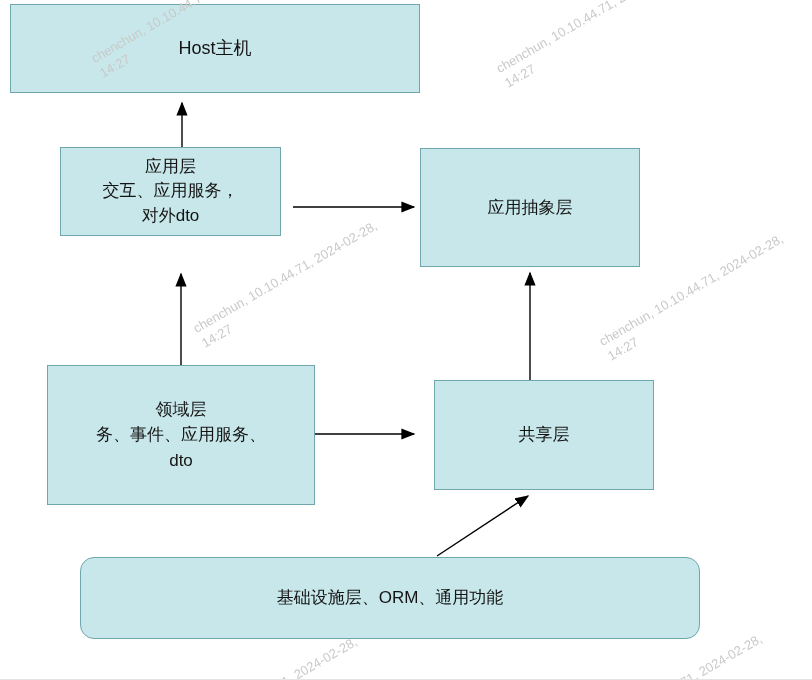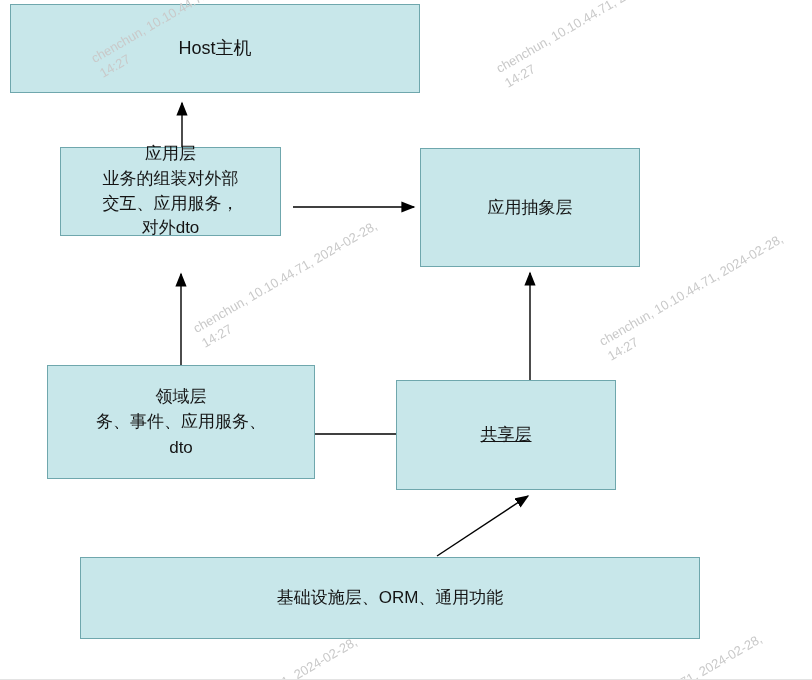--- a/index.html
+++ b/index.html
@@ -26,23 +26,23 @@
     flex-direction: column;
     align-items: center;
     justify-content: center;
     text-align: center;
     font-size: 17px;
     line-height: 1.5;
   }
   #node-host          { left: 10px;  top: 4px;   width: 410px; height: 89px;  font-size: 18px; }
   #node-application   { left: 60px;  top: 147px; width: 221px; height: 89px; line-height: 1.45; }
   #node-abstraction   { left: 420px; top: 148px; width: 220px; height: 119px; }
-  #node-domain        { left: 47px;  top: 365px; width: 268px; height: 114px; }
-  #node-shared        { left: 396px; top: 380px; width: 220px; height: 110px; text-decoration: underline; }
-  #node-infra         { left: 80px;  top: 557px; width: 620px; height: 82px; }
+  #node-domain        { left: 47px;  top: 365px; width: 268px; height: 140px; }
+  #node-shared        { left: 434px; top: 380px; width: 220px; height: 110px; }
+  #node-infra         { left: 80px;  top: 557px; width: 620px; height: 82px; border-radius: 14px; }
   .wm {
     position: absolute;
     z-index: 5;
     color: var(--watermark, #c9c9c9);
     font-size: 13px;
     line-height: 17px;
     white-space: nowrap;
     transform: rotate(-30deg);
     transform-origin: 0 0;
     pointer-events: none;
@@ -72,21 +72,20 @@
     <line x1="530" y1="380" x2="530" y2="273" marker-end="url(#ah)"></line>
     <line x1="437" y1="556" x2="528" y2="496" marker-end="url(#ah)"></line>
   </svg>
 
   <div class="node" id="node-host">
     <div>Host主机</div>
   </div>
 
   <div class="node" id="node-application">
     <div>应用层</div>
-    <div>业务的组装对外部</div>
     <div>交互、应用服务，</div>
     <div>对外dto</div>
   </div>
 
   <div class="node" id="node-abstraction">
     <div>应用抽象层</div>
   </div>
 
   <div class="node" id="node-domain">
     <div>领域层</div>

